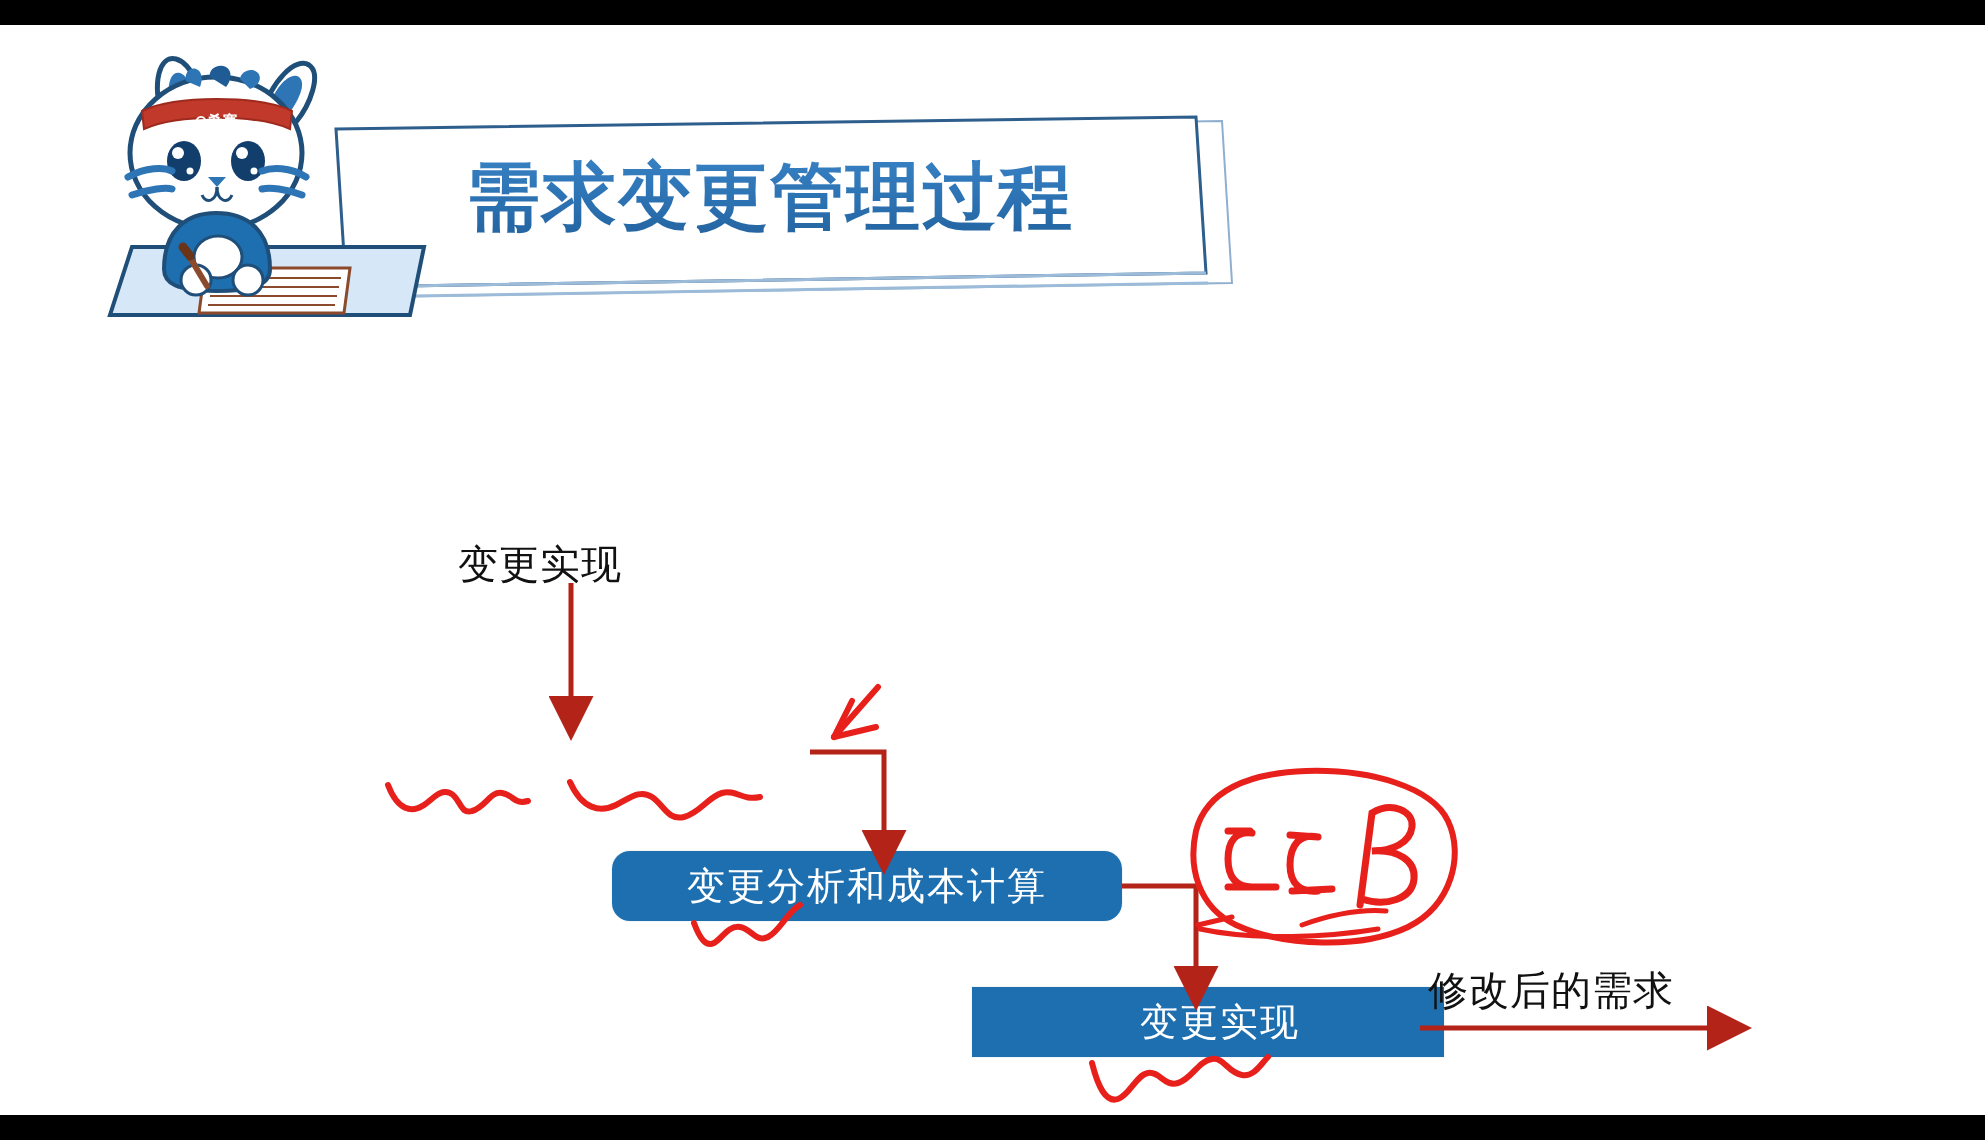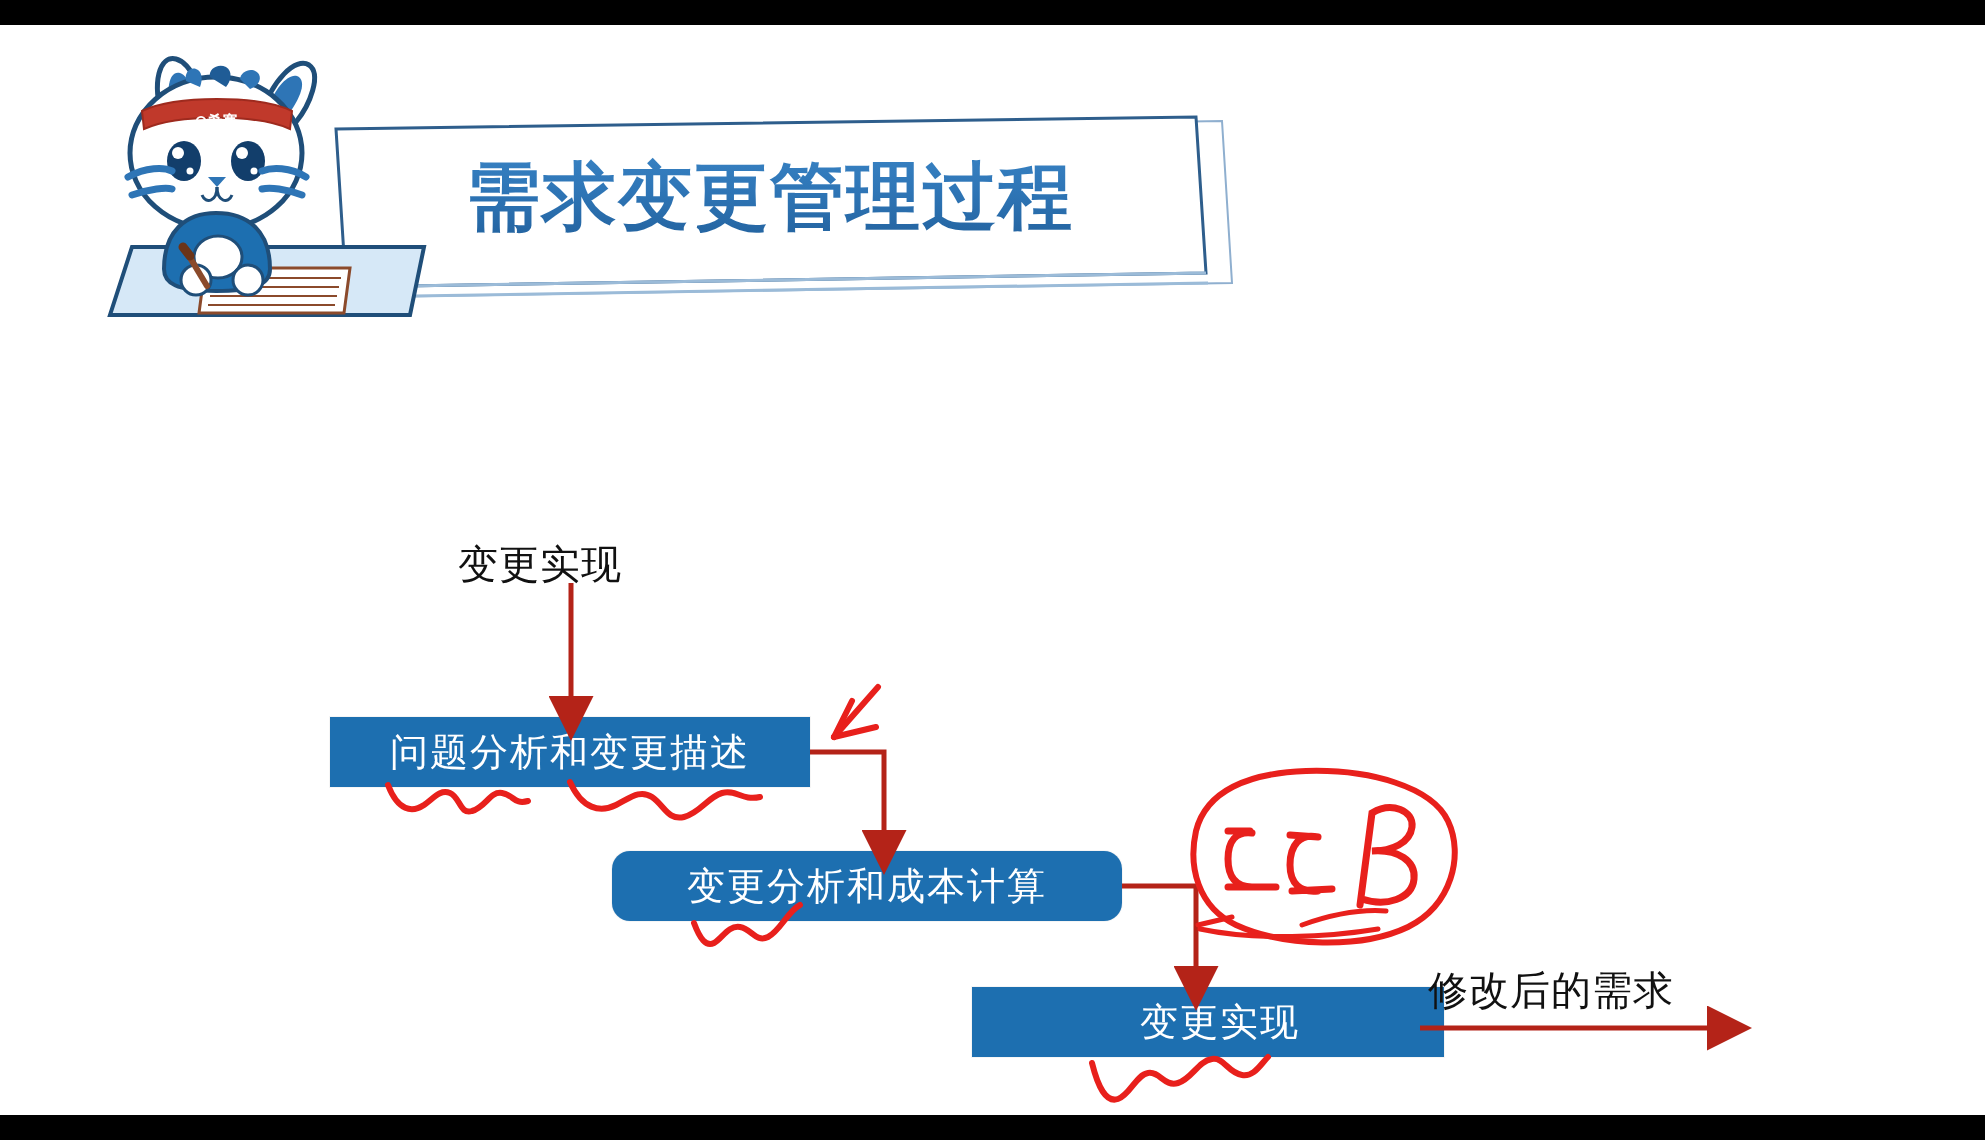--- a/index.html
+++ b/index.html
@@ -108,21 +108,20 @@
       <circle cx="196" cy="255" r="15" fill="#ffffff" stroke="#1F4E79" stroke-width="3"></circle>
       <circle cx="248" cy="255" r="15" fill="#ffffff" stroke="#1F4E79" stroke-width="3"></circle>
 
       <path d="M186,226 L207,261" stroke="#8B4A2B" stroke-width="6" stroke-linecap="round"></path>
       <path d="M183,222 L190,231" stroke="#6B3418" stroke-width="9" stroke-linecap="round"></path>
     </g>
   </svg>
 
   <div class="abs plainlabel" id="label-start">变更实现</div>
 
-  <div class="abs flowbox" id="box1">问题分析和变更描述</div>
   <div class="abs flowbox" id="box2">变更分析和成本计算</div>
   <div class="abs flowbox" id="box3">变更实现</div>
 
   <div class="abs plainlabel" id="label-end">修改后的需求</div>
 
   <svg class="layer" id="annotation-layer" viewBox="0 0 1985 1090">
     <defs>
       <marker id="ah" markerWidth="9" markerHeight="9" refX="2.2" refY="4.5" orient="auto" markerUnits="strokeWidth">
         <path d="M0,0 L9,4.5 L0,9 z" fill="#B42318"></path>
       </marker>

